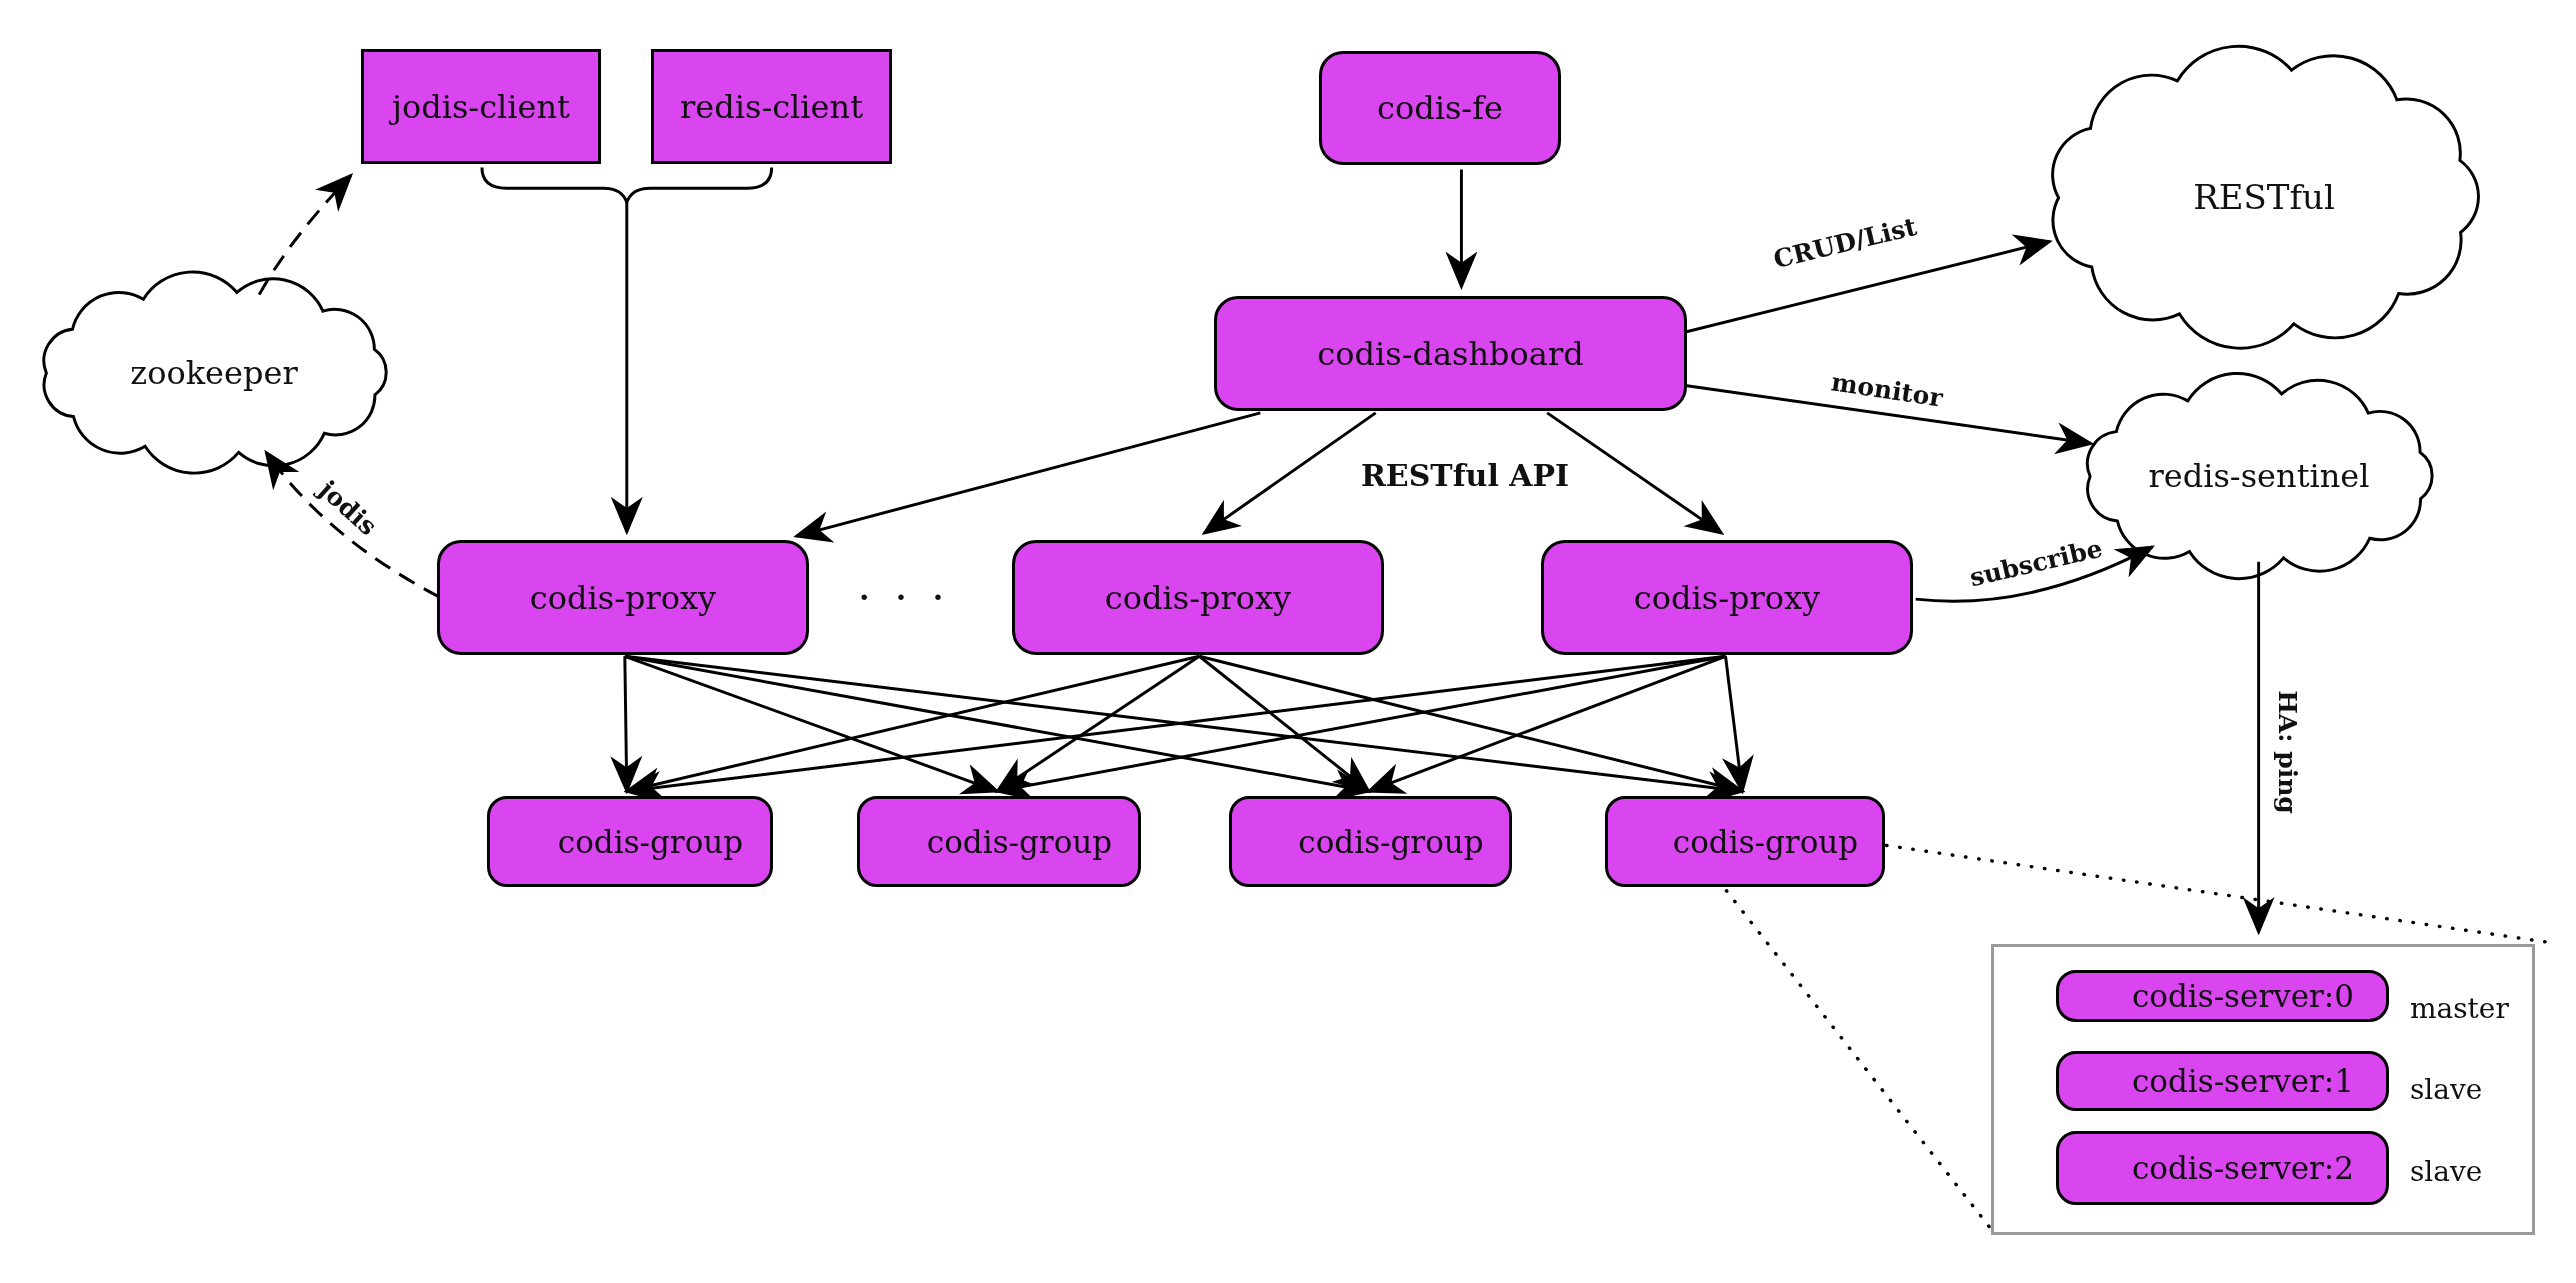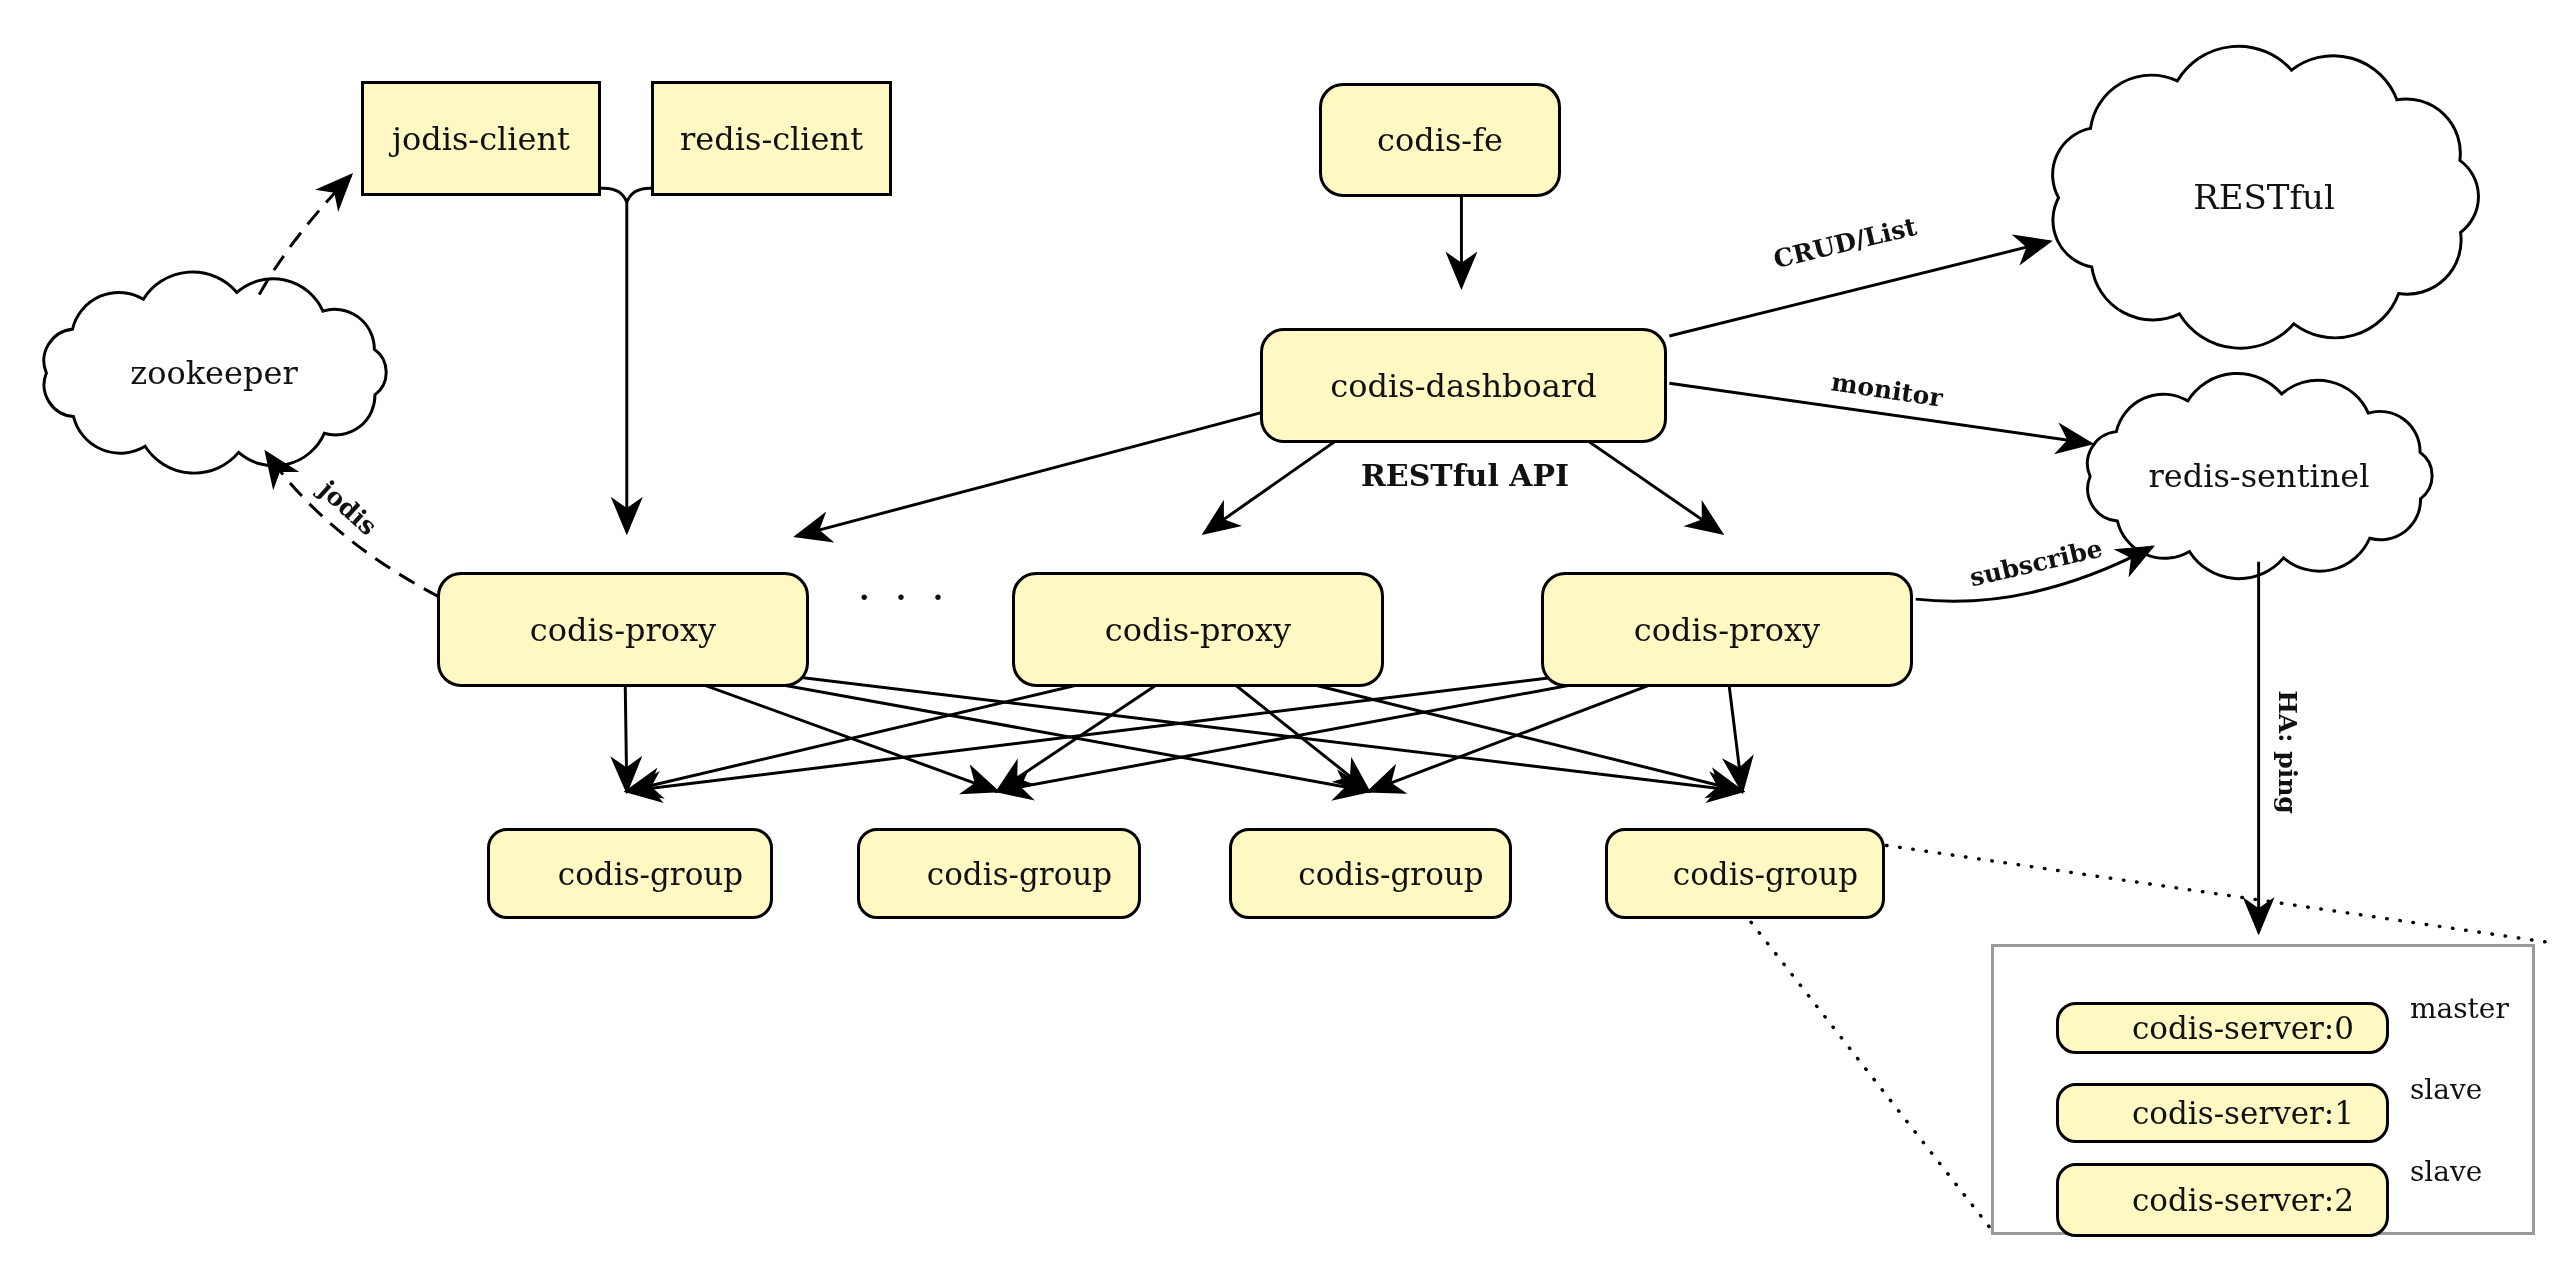--- a/index.html
+++ b/index.html
@@ -8,27 +8,26 @@
     background:#ffffff;
     position:relative;
     font-family:"DejaVu Serif", serif;
     color:#111;
     overflow:hidden;
   }
   #edges-svg { position:absolute; left:0; top:0; z-index:1; }
   .node {
     position:absolute;
     border:3px solid #000;
-    background:#fef9c3;
+    background:#d946ef;
     display:flex; align-items:center; justify-content:center;
     font-size:32px;
     z-index:2;
     box-sizing:border-box;
     white-space:nowrap;
-    margin-top:32px;
   }
   .rounded  { border-radius:24px; }
   .rounded-sm { border-radius:20px;padding-left:41px; }
   .cloud-label {
     position:absolute; z-index:2;
     transform:translate(-50%,-50%);
     font-size:32px; white-space:nowrap;
   }
   .edge-label {
     position:absolute; z-index:3;
@@ -106,21 +105,21 @@
       <line x1="1751" y1="666" x2="1389" y2="803" marker-end="url(#arr)"></line>
       <line x1="1751" y1="666" x2="1768" y2="803" marker-end="url(#arr)"></line>
     </g>
 </svg>
 
 <div class="node" style="left:361px; top:49px; width:240px; height:115px;">jodis-client</div>
 <div class="node" style="left:651px; top:49px; width:241px; height:115px;">redis-client</div>
 
 <div class="node rounded" style="left:1319px; top:51px; width:242px; height:114px;">codis-fe</div>
 
-<div class="node rounded" style="left:1260px; top:296px; width:407px; height:115px;">codis-dashboard</div>
+<div class="node rounded" style="left:1214px; top:296px; width:473px; height:115px;">codis-dashboard</div>
 
 <div class="node rounded" style="left:437px; top:540px; width:372px; height:115px;">codis-proxy</div>
 <div class="node rounded" style="left:1012px; top:540px; width:372px; height:115px;">codis-proxy</div>
 <div class="node rounded" style="left:1541px; top:540px; width:372px; height:115px;">codis-proxy</div>
 
 <div class="dots" style="left:905px; top:597px;">· · ·</div>
 
 <div class="node rounded-sm" style="left:487px; top:796px; width:286px; height:91px; font-size:31px;">codis-group</div>
 <div class="node rounded-sm" style="left:857px; top:796px; width:284px; height:91px; font-size:31px;">codis-group</div>
 <div class="node rounded-sm" style="left:1229px; top:796px; width:283px; height:91px; font-size:31px;">codis-group</div>

